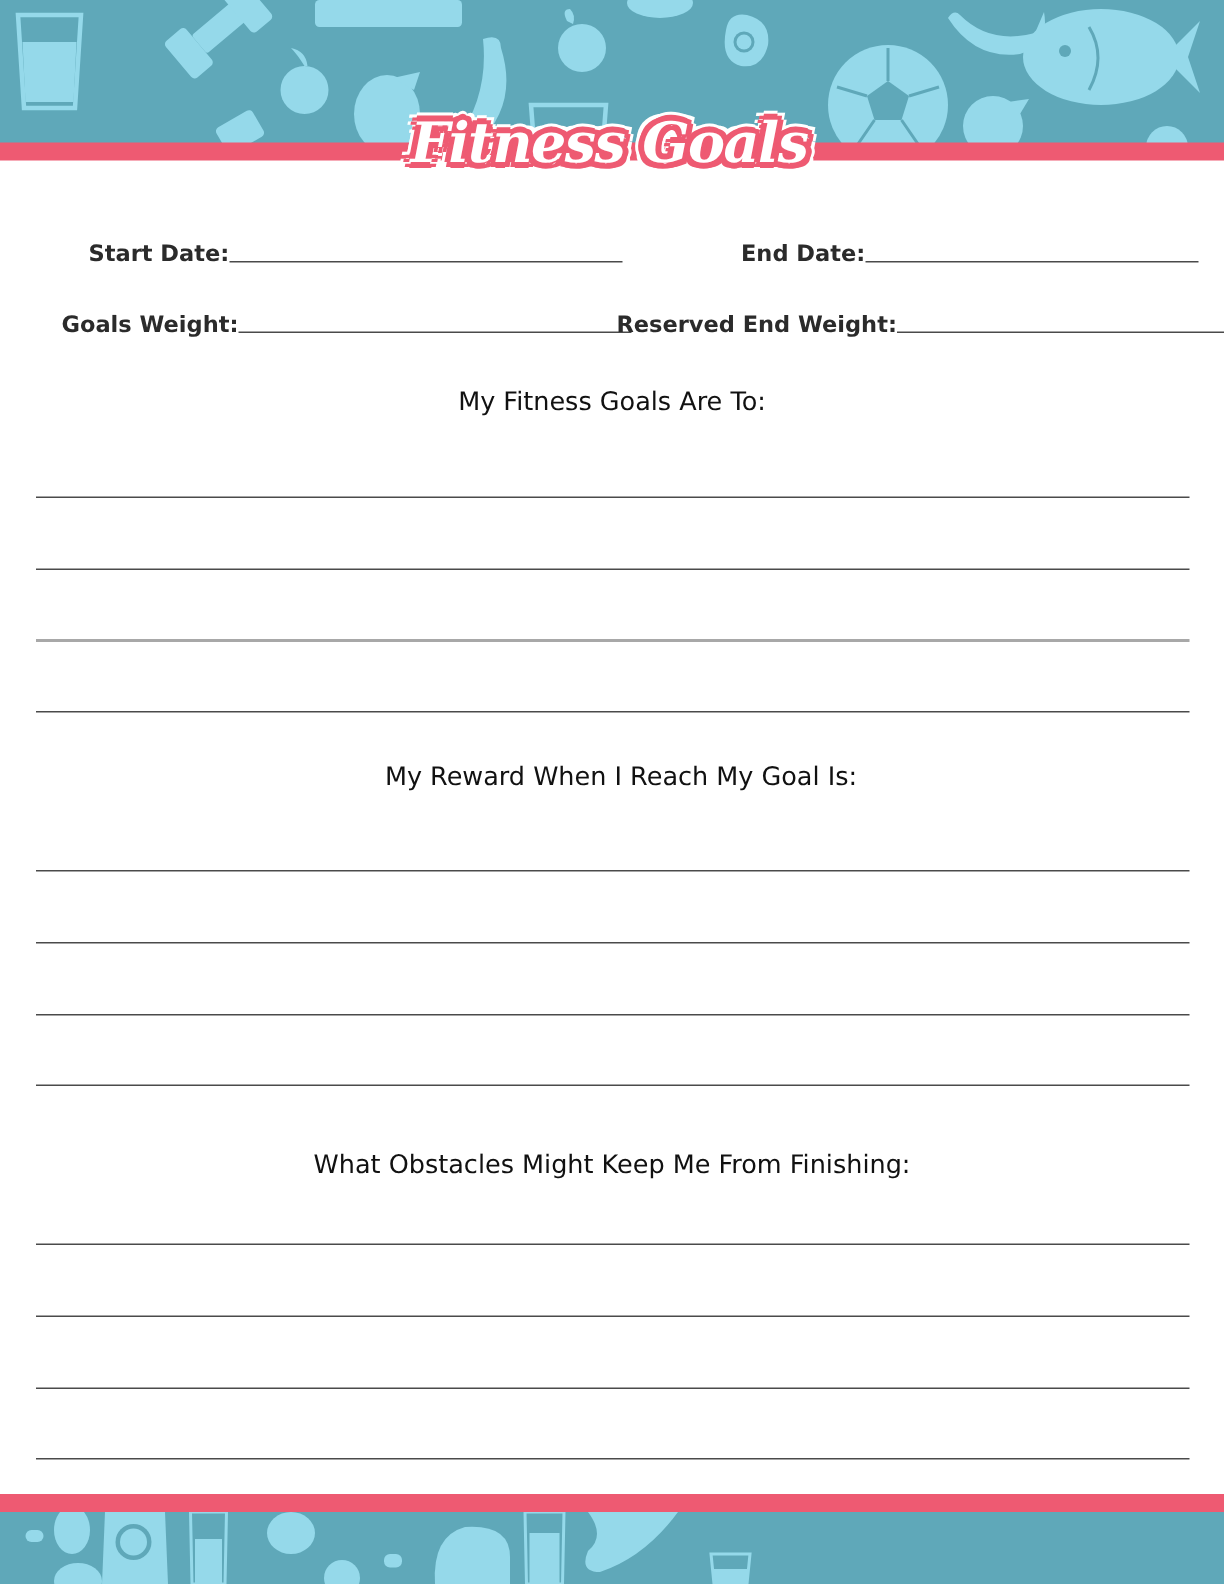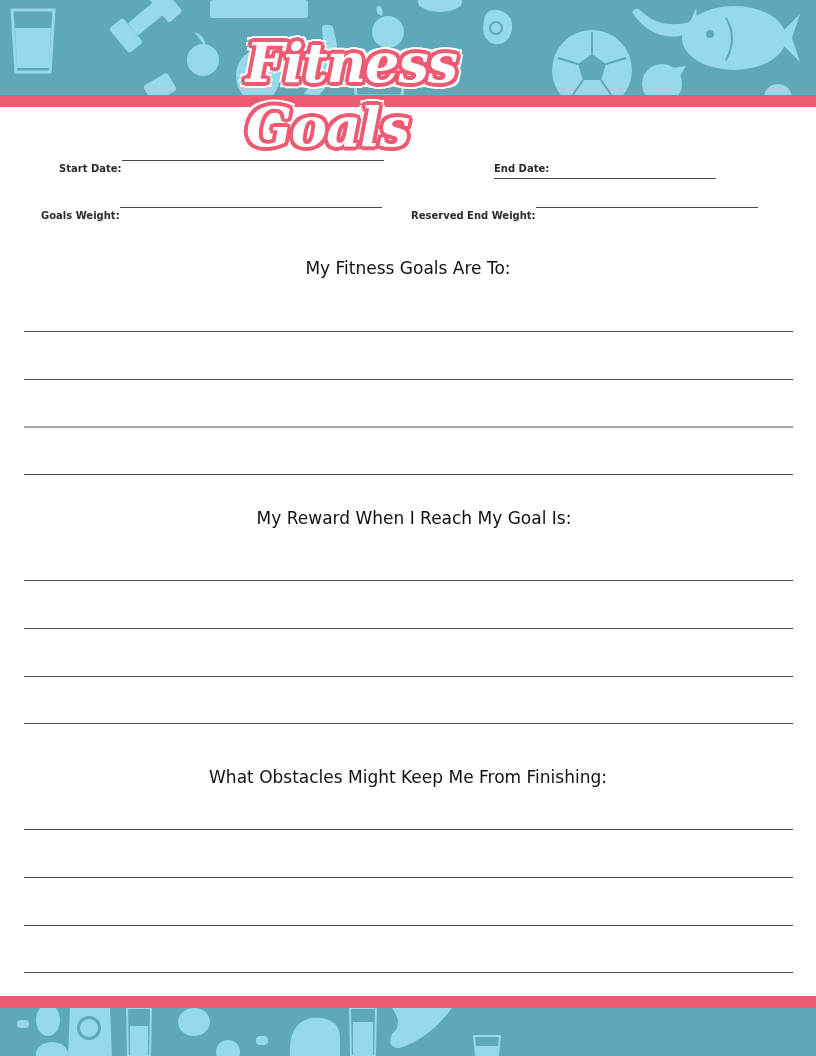--- a/index.html
+++ b/index.html
@@ -16,32 +16,32 @@
     position: absolute; left: 0; top: 95px; width: 816px; height: 12px;
     background: #ee5a72;
   }
   .title-wrap {
     position: absolute; left: 246px; top: 52px; width: 320px; height: 86px;
   }
   .title-text {
     position: absolute; left: 0; top: 0; width: 320px; height: 86px;
     display: flex; align-items: center; justify-content: center;
     font-family: "DejaVu Serif", serif; font-style: italic; font-weight: bold;
-    font-size: 54px; color: #ffffff; letter-spacing: -1px;
+    font-size: 37px; color: #ffffff; letter-spacing: -1px;
     text-shadow:
       -3px -3px 0 #ee5a72, 3px -3px 0 #ee5a72, -3px 3px 0 #ee5a72, 3px 3px 0 #ee5a72,
       0 -4px 0 #ee5a72, 0 4px 0 #ee5a72, -4px 0 0 #ee5a72, 4px 0 0 #ee5a72,
       -5px 5px 0 #ffffff, 5px -5px 0 #ffffff, 5px 5px 0 #ffffff, -5px -5px 0 #ffffff,
       0 6px 0 #ffffff, 0 -6px 0 #ffffff, 6px 0 0 #ffffff, -6px 0 0 #ffffff;
   }
 
   
   .field-row {
-    position: absolute; display: flex; align-items: flex-start;
-    font-family: "DejaVu Sans", sans-serif; font-weight: bold; font-size: 10px; color: #2b2b2b;
+    position: absolute; display: flex; align-items: flex-end;
+    font-family: "DejaVu Sans", sans-serif; font-weight: bold; font-size: 15px; color: #2b2b2b;
   }
   .field-label { white-space: nowrap; line-height: 18px; }
   .field-line {
     height: 1px; background: #4a4a4a; margin-bottom: 3px;
   }
 
   
   .section-heading {
     position: absolute; left: 0; width: 816px; text-align: center;
     font-family: "DejaVu Sans", sans-serif; font-weight: normal; font-size: 17px; color: #111111;
@@ -143,21 +143,21 @@
 <div class="header-stripe"></div>
 
 <div class="title-wrap">
   <div class="title-text">Fitness Goals</div>
 </div>
 
 <div class="field-row" style="left:59px; top:160px;">
   <span class="field-label">Start Date:</span>
   <span class="field-line" style="width:262px;"></span>
 </div>
-<div class="field-row" style="left:494px; top:160px;flex-direction:column;">
+<div class="field-row" style="left:494px; top:160px;">
   <span class="field-label">End Date:</span>
   <span class="field-line" style="width:222px;"></span>
 </div>
 <div class="field-row" style="left:41px; top:207px;">
   <span class="field-label">Goals Weight:</span>
   <span class="field-line" style="width:262px;"></span>
 </div>
 <div class="field-row" style="left:411px; top:207px;">
   <span class="field-label">Reserved End Weight:</span>
   <span class="field-line" style="width:222px;"></span>

